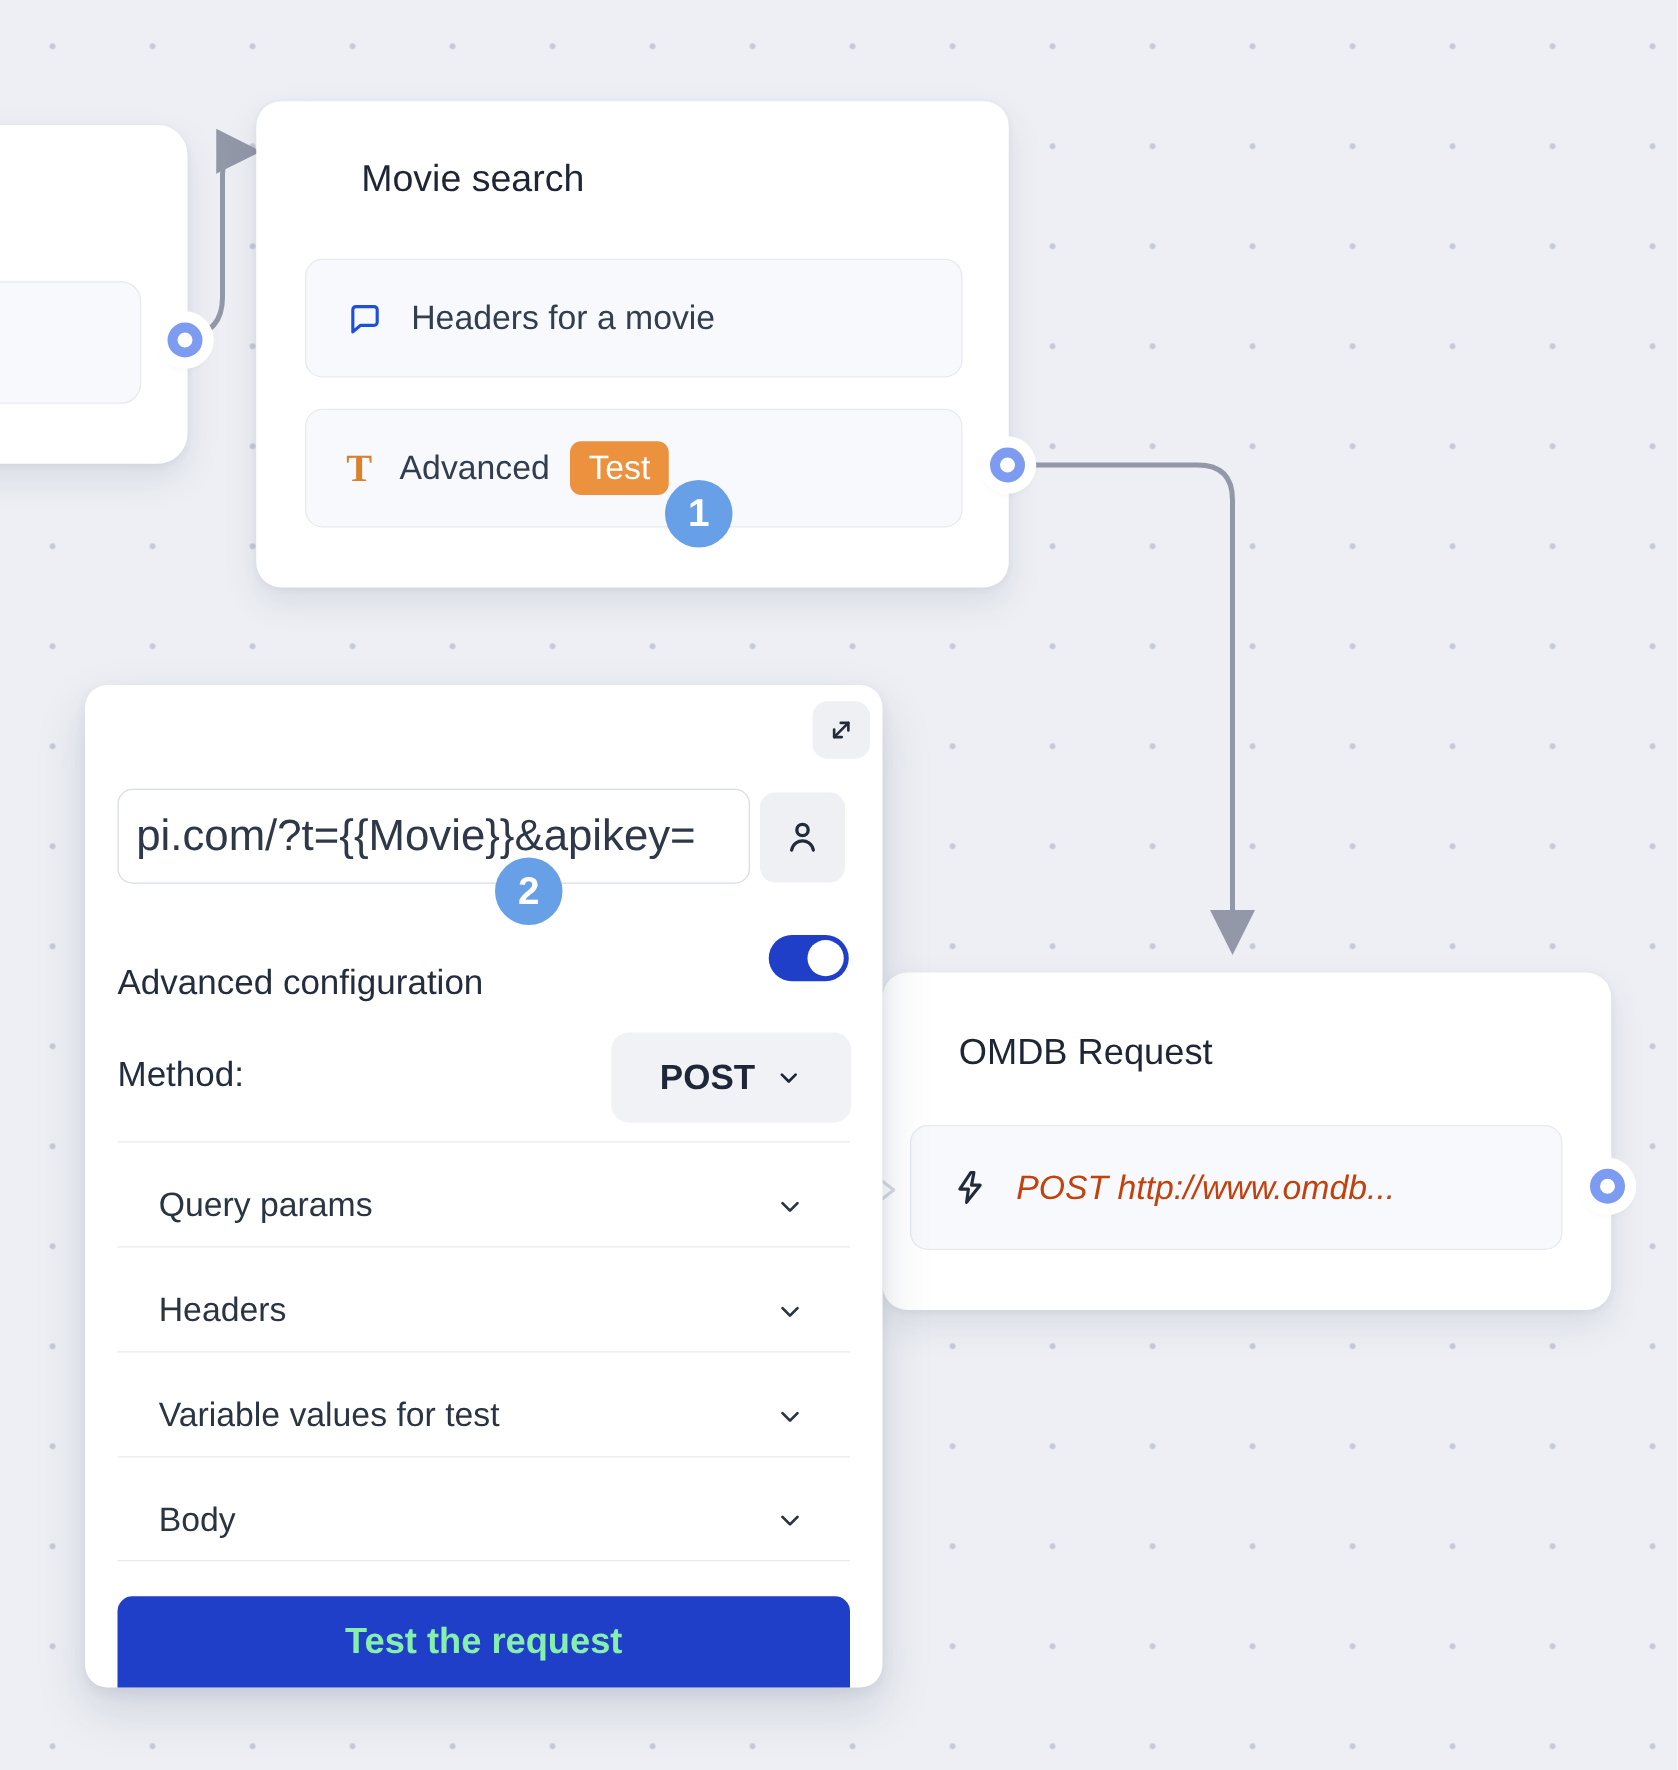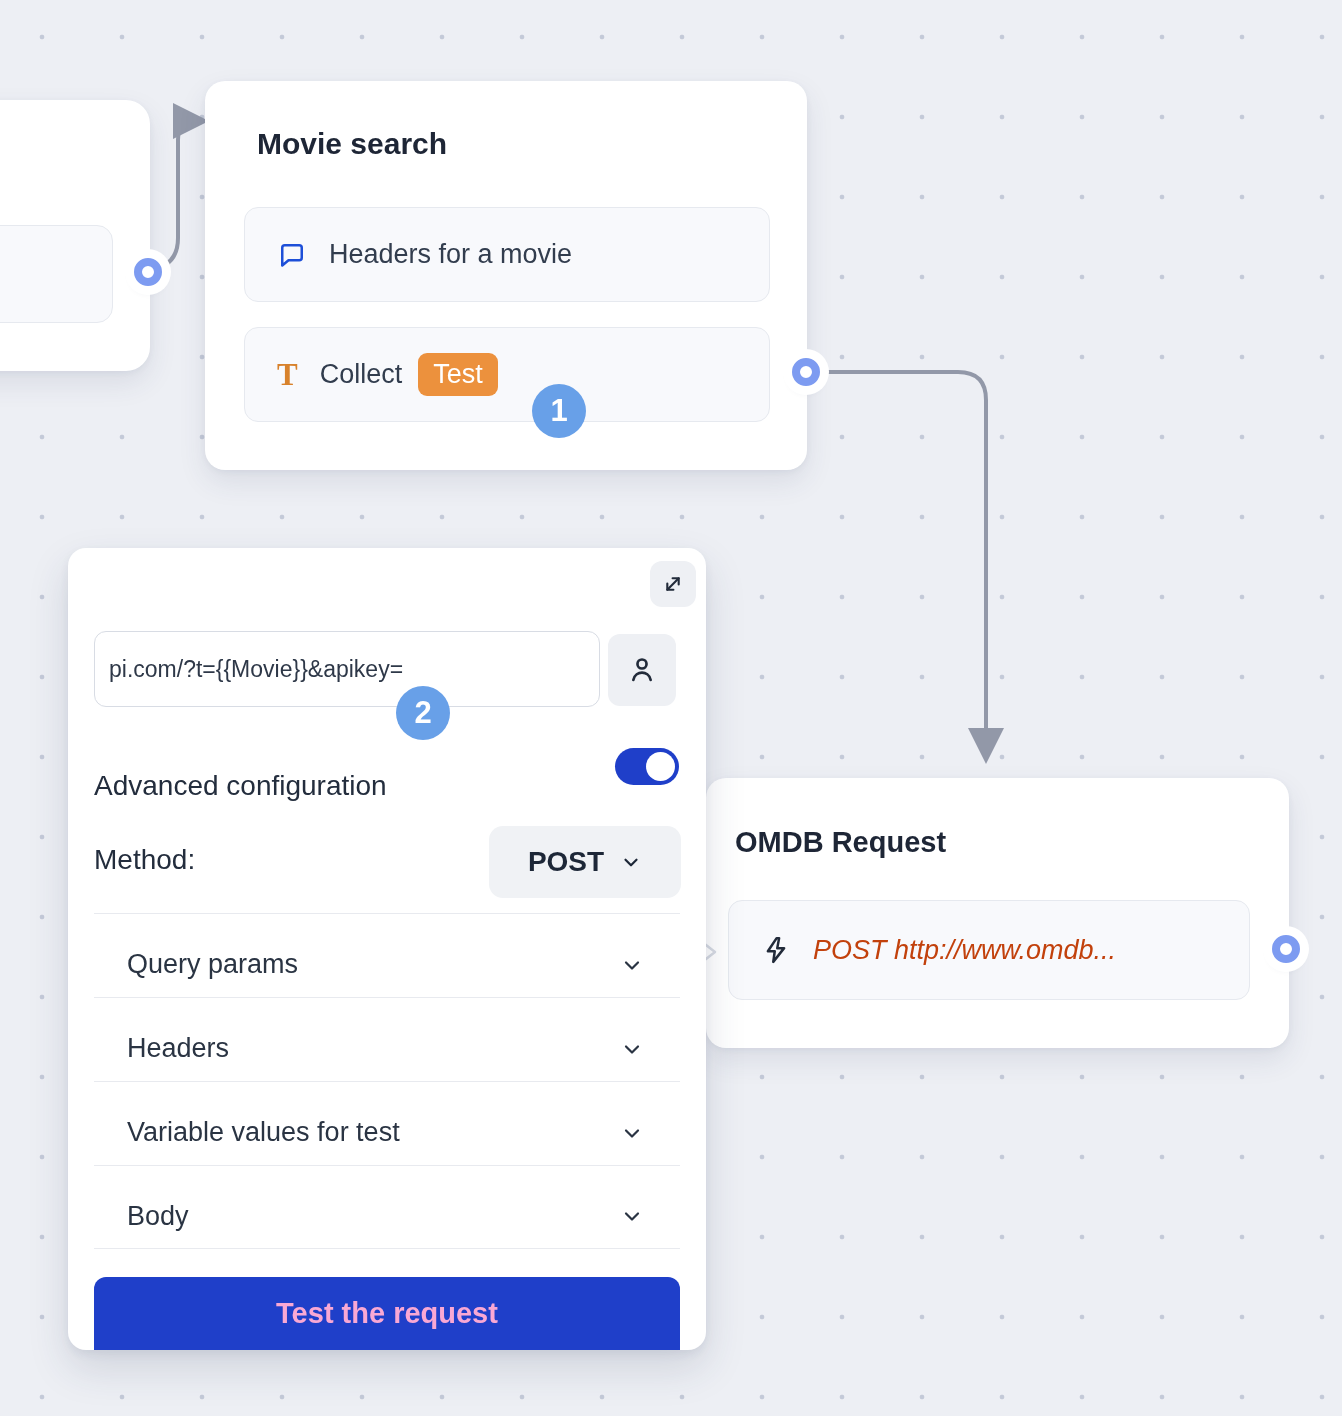--- a/index.html
+++ b/index.html
@@ -10,21 +10,21 @@
     background-image:radial-gradient(circle,#c4cad8 2px,transparent 2.7px);
     background-size:80px 80px;background-position:2px -3px;
   }
   .card{position:absolute;background:#fff;border-radius:20px;
     box-shadow:0 12px 28px rgba(45,60,95,.10),0 2px 6px rgba(45,60,95,.06);}
   .node-item{
     position:absolute;display:flex;align-items:center;gap:22px;
     background:#f8f9fc;border:1.5px solid #e6e9ef;border-radius:14px;
     padding:0 0 0 32px;box-sizing:border-box;color:#323d4e;font-size:27px;
   }
-  .node-title{position:absolute;font-size:30px;font-weight:700;color:#1e2636;white-space:nowrap;}
+  .node-title{position:absolute;font-size:30px;font-weight:400;color:#1e2636;white-space:nowrap;margin-left:32px;}
   .port{
     position:absolute;box-sizing:border-box;width:28px;height:28px;border-radius:50%;
     background:#fff;border:8px solid var(--port-blue);
     box-shadow:0 0 0 9px #fff,0 4px 10px rgba(45,60,95,.18);
     transform:translate(-50%,-50%);z-index:22;
   }
   .step-badge{
     position:absolute;width:54px;height:54px;border-radius:50%;
     background:var(--badge-blue);color:#fff;font-size:31px;font-weight:700;
     display:flex;align-items:center;justify-content:center;z-index:40;
@@ -35,42 +35,42 @@
   }
   .serif-t{font-family:"Liberation Serif","DejaVu Serif",serif;font-size:31px;font-weight:600;color:var(--icon-orange);}
   
   #panel{position:absolute;left:68px;top:548px;width:638px;height:802px;background:#fff;border-radius:18px;
     box-shadow:0 18px 40px rgba(40,55,90,.15),0 4px 10px rgba(40,55,90,.07);z-index:30;}
   .icon-btn{position:absolute;background:#eef0f4;border:none;border-radius:12px;cursor:pointer;
     display:flex;align-items:center;justify-content:center;}
   #url-input{
     position:absolute;left:26px;top:83px;width:506px;height:76px;box-sizing:border-box;
     border:1.5px solid #d8dce4;border-radius:12px;background:#fff;color:#2e3848;
-    font-size:23px;font-family:inherit;padding:0 14px;outline:none;
+    font-size:35px;font-family:inherit;padding:0 14px;outline:none;
   }
   .panel-label{position:absolute;font-size:28px;color:#232d3d;white-space:nowrap;}
   .toggle{position:absolute;width:64px;height:37px;border-radius:19px;background:#cfd4de;border:none;cursor:pointer;padding:0;}
   .toggle .knob{position:absolute;top:4px;left:4px;width:29px;height:29px;border-radius:50%;background:#fff;}
   .toggle.on{background:var(--brand-blue);}
   .toggle.on .knob{left:31px;}
   #method-select{
     position:absolute;left:421px;top:278px;width:192px;height:72px;border:none;border-radius:14px;
     background:#f0f2f5;display:flex;align-items:center;justify-content:center;gap:16px;cursor:pointer;
     font-size:28px;font-weight:700;color:#1d2737;font-family:inherit;
   }
   #sections{position:absolute;left:26px;top:365px;width:586px;}
   .section-row{
     height:84px;box-sizing:border-box;border-top:1.5px solid #e8eaef;
     display:flex;align-items:center;justify-content:space-between;
     padding:18px 36px 0 33px;cursor:pointer;font-size:27px;color:#2a3443;background:#fff;
   }
   .section-row:last-child{border-bottom:1.5px solid #e8eaef;}
   #test-btn{
     position:absolute;left:26px;top:729px;width:586px;height:73px;border:none;cursor:pointer;
-    background:var(--brand-blue);color:#f9a8d4;font-size:29px;font-weight:700;font-family:inherit;
+    background:var(--brand-blue);color:#86efac;font-size:29px;font-weight:700;font-family:inherit;
     border-radius:12px 12px 0 0;
   }
   svg{display:block;}
 </style>
 </head>
 <body>
 
 <div id="canvas">
 
   <svg width="1342" height="1416" viewBox="0 0 1342 1416" style="position:absolute;left:0;top:0;z-index:1;pointer-events:none;">
@@ -95,21 +95,21 @@
       <span style="display:flex;">
         <svg width="30" height="30" viewBox="0 0 24 24" fill="none" stroke="#1d4fd8" stroke-width="2" stroke-linejoin="round">
           <path d="M4.2 6.2 a2 2 0 0 1 2-2 h11.6 a2 2 0 0 1 2 2 v8 a2 2 0 0 1 -2 2 H9.2 l-5 4.2 z"></path>
         </svg>
       </span>
       <span>Headers for a movie</span>
     </div>
 
     <div class="node-item" style="left:39px;top:246px;width:526px;height:95px;">
       <span class="serif-t">T</span>
-      <span>Collect</span>
+      <span>Advanced</span>
       <span class="var-badge" style="margin-left:-6px;">Test</span>
     </div>
   </div>
   <div class="step-badge" style="left:532px;top:384px;">1</div>
   <div class="port" style="left:806px;top:372px;"></div>
 
   <div class="card" style="left:706px;top:778px;width:583px;height:270px;z-index:10;">
     <div class="node-title" style="left:29px;top:48px;font-size:29px;">OMDB Request</div>
     <svg style="position:absolute;left:-13px;top:156px;" width="28" height="36" viewBox="0 0 28 36">
       <path d="M4,4 L22,18 L4,32" fill="#ffffff" stroke="#d6dae2" stroke-width="2.5" stroke-linejoin="round"></path>

